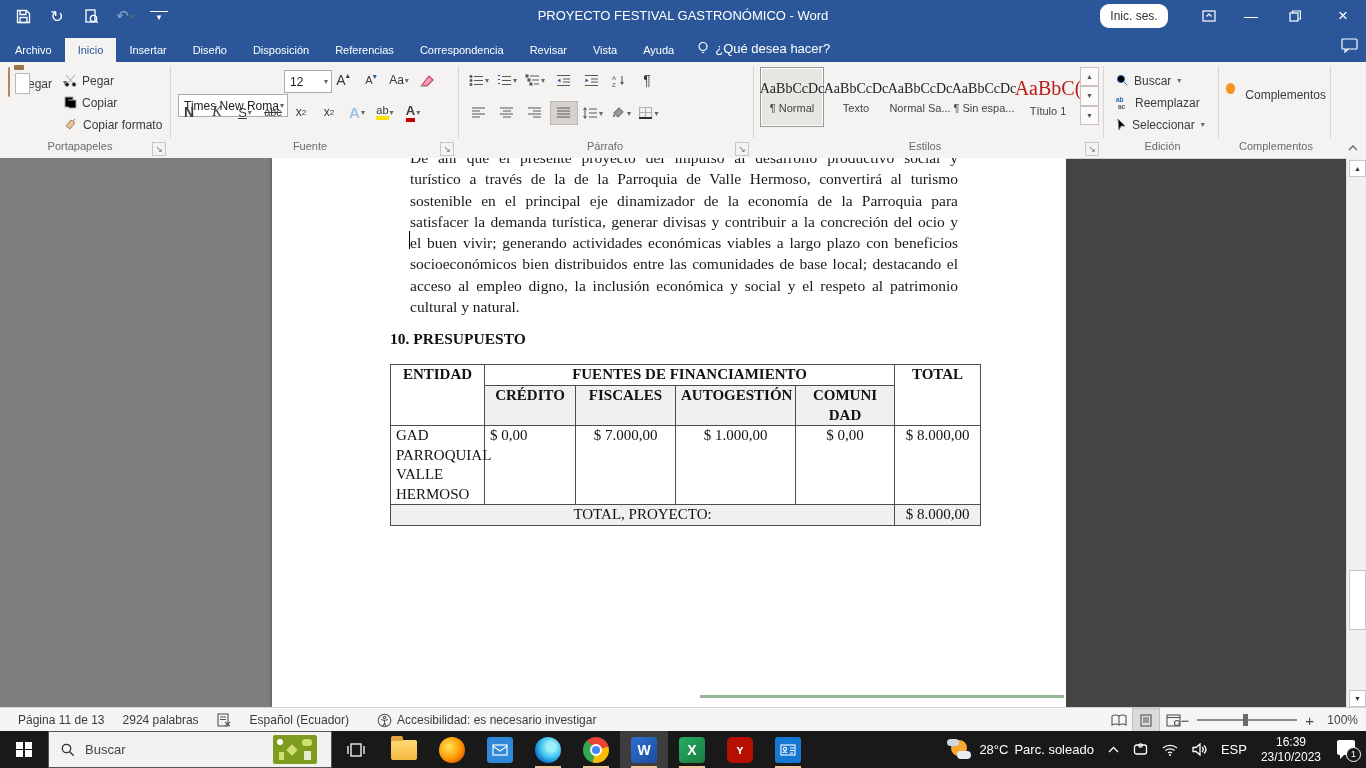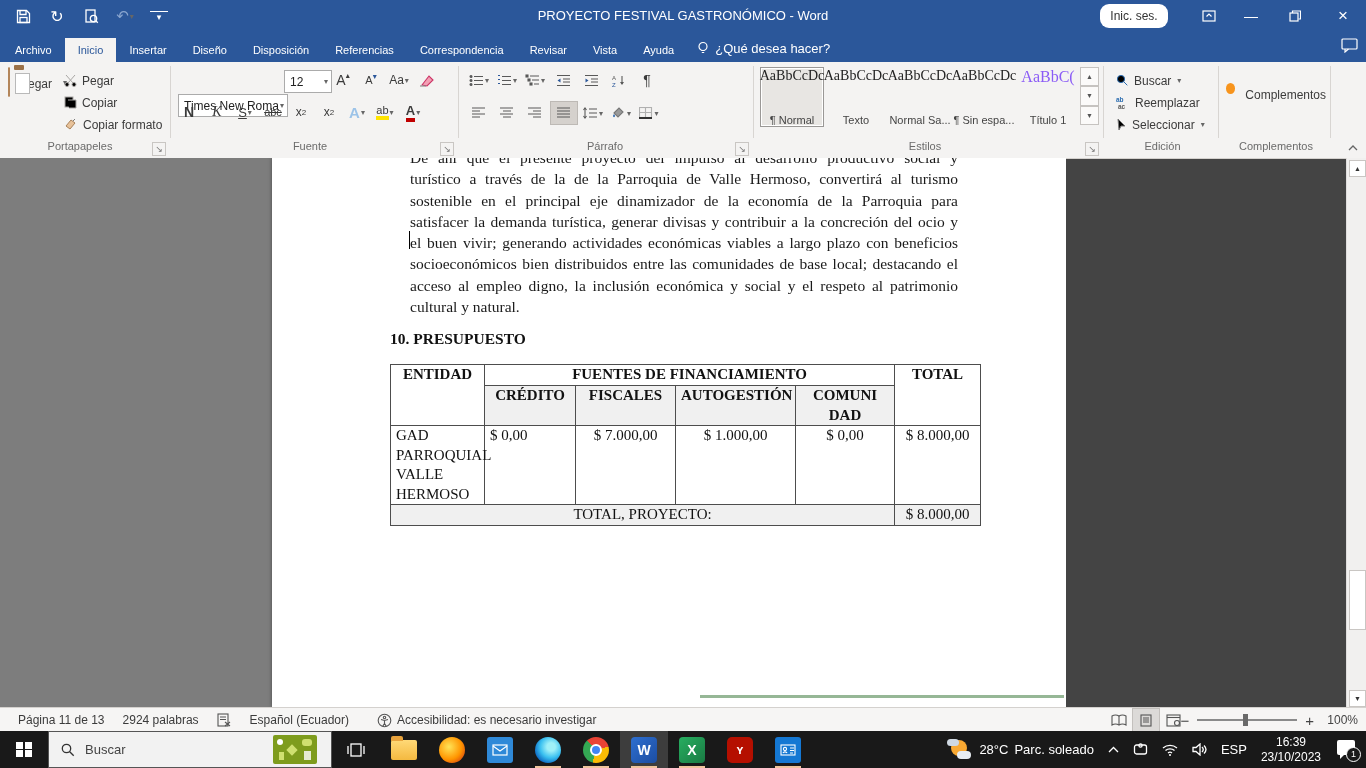--- a/index.html
+++ b/index.html
@@ -33,25 +33,25 @@
   .rbtn.on{background:#d5d1cd;border:1px solid #bdb9b5;}
   .rbtn svg{stroke:#595959;fill:none;stroke-width:1.1;}
   .car{font-size:8px;color:#666;margin-left:1px;}
   .gray{color:#a8a6a4;}
   .gbtn{display:flex;align-items:center;gap:5px;height:21px;font-size:12px;color:#3b3b3b;}
   .combo{display:flex;align-items:center;justify-content:space-between;background:#fff;border:1px solid #ababab;height:21px;font-size:12px;padding:0 3px 0 5px;color:#222;}
   .letter{font-family:"Liberation Serif",serif;}
   .clipic{width:22px;height:28px;background:#e0b083;border:1px solid #b3855a;border-radius:2px;position:relative;}
   .clipic:before{content:"";position:absolute;left:5px;top:-3px;width:10px;height:5px;background:#9c7248;border-radius:1px;}
   .clipic:after{content:"";position:absolute;left:6px;top:5px;width:13px;height:19px;background:#fff;border:1px solid #b9b9b9;}
-  .stylecard{position:absolute;top:5px;width:62px;height:58px;display:flex;flex-direction:column;align-items:center;justify-content:space-between;gap:5px;border:1px solid transparent;}
+  .stylecard{position:absolute;top:5px;width:62px;height:58px;display:flex;flex-direction:column;align-items:center;justify-content:center;gap:5px;border:1px solid transparent;}
   .stylecard.sel{background:#e8e6e3;border:1px solid #9a9896;box-shadow:inset 0 0 0 1px #fff;}
   .stylecard .prev{font-family:"Liberation Serif",serif;font-size:14px;color:#222;white-space:nowrap;}
   .stylecard .nm{font-size:11px;color:#444;white-space:nowrap;}
-  .stylecard.title1 .prev{color:#8b5cf6;font-size:16px;}
+  .stylecard.title1 .prev{color:#b91c1c;font-size:20px;}
   .sscroll{position:absolute;left:1080px;top:5px;width:19px;height:58px;display:flex;flex-direction:column;}
   .sscroll div{flex:1;border:1px solid #c6c3c0;background:#fbfaf9;font-size:7px;color:#555;display:flex;align-items:center;justify-content:center;}
   
   .docarea{position:absolute;left:0;top:158px;width:1066px;height:549px;background:#7d7d7d;overflow:hidden;}
   .page{position:absolute;left:272px;top:0;width:798px;height:549px;background:#fff;box-shadow:0 0 4px rgba(0,0,0,.4);}
   .docline{position:relative;width:548px;font-family:"Liberation Serif",serif;font-size:15.5px;line-height:21.3px;
            color:#1a1a1a;text-align:justify;text-align-last:justify;white-space:nowrap;}
   .docline.lastline{text-align-last:left;}
   .h10{position:absolute;left:118px;top:172px;font-family:"Liberation Serif",serif;font-weight:bold;font-size:15.5px;color:#111;}
   .doctable{position:absolute;left:118px;top:206px;border-collapse:collapse;table-layout:fixed;width:590px;

